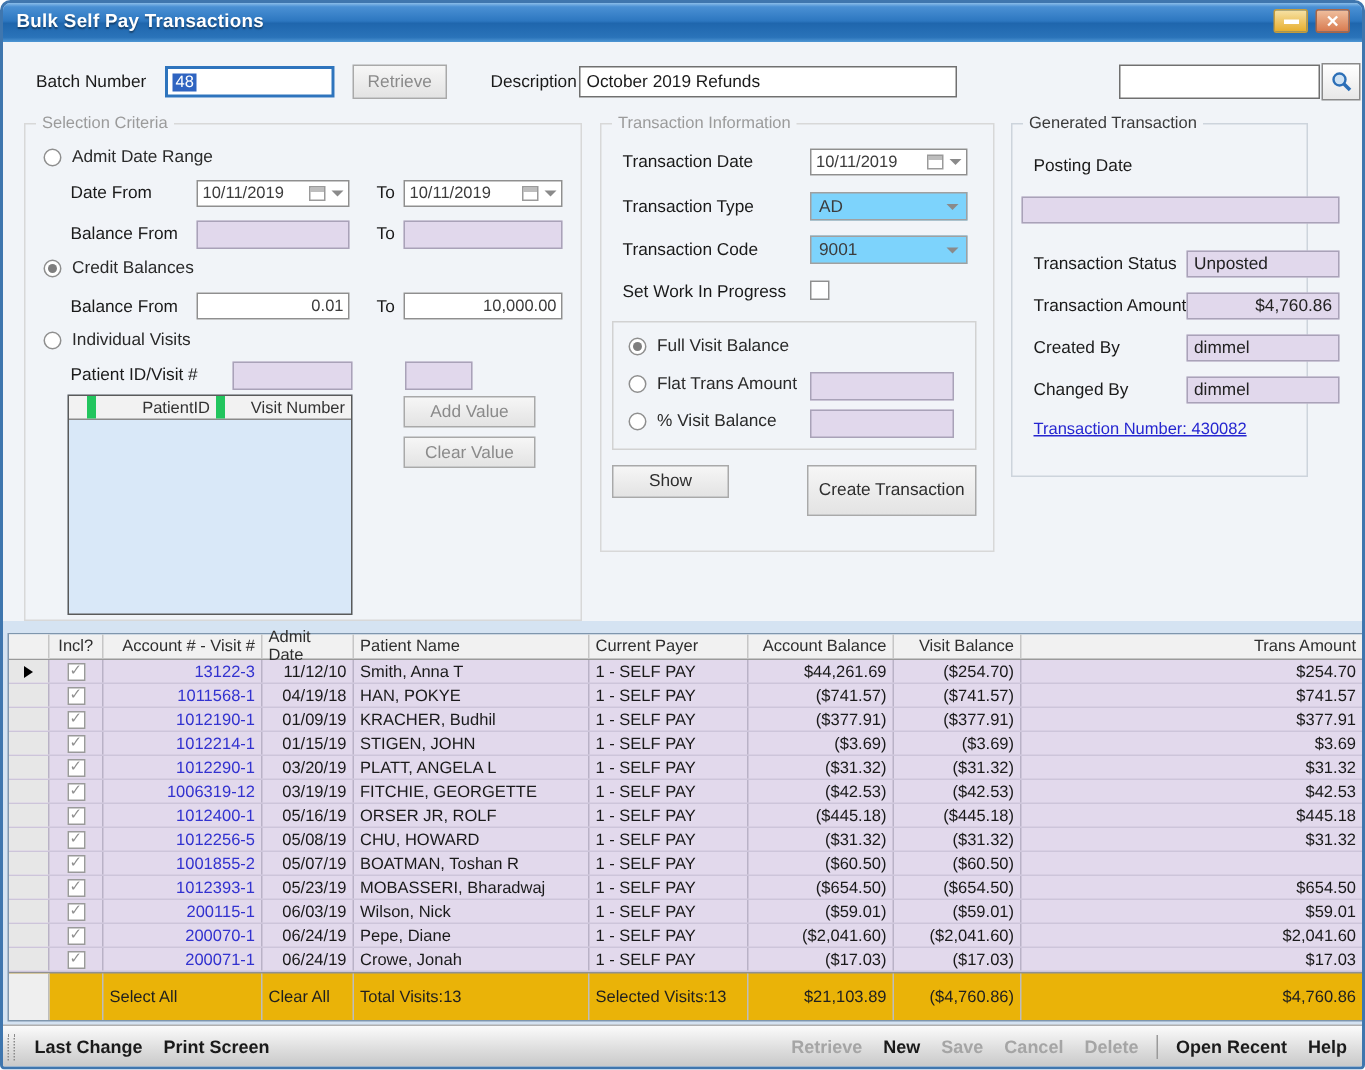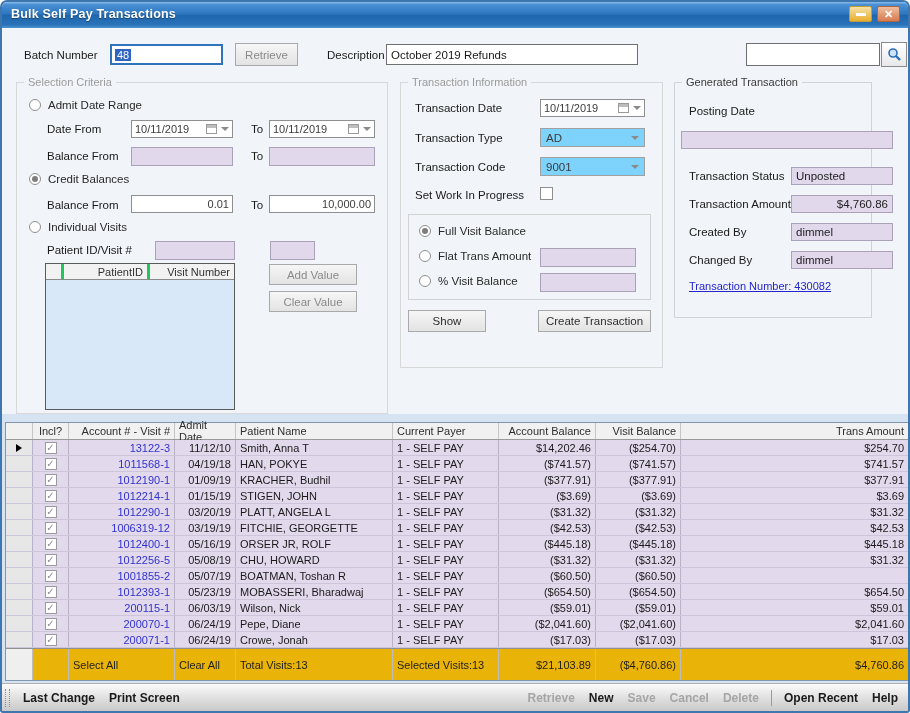--- a/index.html
+++ b/index.html
@@ -46,21 +46,21 @@
   .datebox .spring { flex:1; }
   .calicon { width:11px; height:10px; border:1px solid #9a9a9a; background:linear-gradient(#bdbdbd 0 3px, #fff 3px); margin-right:4px; }
   .caret-down { width:0; height:0; border-left:4px solid transparent; border-right:4px solid transparent; border-top:4px solid #8a8a8a; }
   .combo { background:#7dd3fc; border:1px solid #a0a0a0; height:19px; display:flex; align-items:center; padding:0 5px; font-size:11.5px; color:#3c3c3c; }
   .combo .spring { flex:1; }
   .checkbox { width:13px; height:13px; border:1px solid #8f8f8f; background:#fff; }
 
   
   .vgrid { position:absolute; border:1px solid #5a5a5a; background:#d9e8f8; }
   .vgrid .vhead { display:flex; height:16px; background:#f2f2f2; border-bottom:1px solid #8a8a8a; font-size:11px; color:#333; }
-  .vgrid .vhead > div { border-right:3px solid #22c55e; display:flex; align-items:center; justify-content:flex-end; padding:0 4px; }
+  .vgrid .vhead > div { border-right:6px solid #22c55e; display:flex; align-items:center; justify-content:flex-end; padding:0 4px; }
 
   
   .grid { position:absolute; left:3px; top:420px; width:904px; height:259px; border:1px solid #7f96ad; background:#d9e7f6; display:flex; flex-direction:column; font-size:11px; }
   .g-row { display:flex; flex:none; }
   .g-header { height:17px; background:#f1f1f1; border-bottom:1px solid #9a9a9a; color:#2e2e2e; }
   .g-header > div { border-right:1px solid #c6c6c6; display:flex; align-items:center; padding:0 4px; }
   .g-body { flex:1; overflow:hidden; }
   .g-data { height:16px; background:#e2d9ec; border-bottom:1px solid #cdc5da; }
   .g-data > div { border-right:1px solid #b9b2c6; display:flex; align-items:center; padding:0 4px; overflow:hidden; white-space:nowrap; }
   .g-footer { height:32px; background:#eab308; border-top:1px solid #909090; color:#1f1f1f; }
@@ -228,21 +228,21 @@
         </div>
         <div class="lavender abs" style="left:131px; top:33px; width:96px;"></div>
         <div class="radiorow" style="left:10px; top:60px;">
           <span class="radio"></span>
           <span>% Visit Balance</span>
         </div>
         <div class="lavender abs" style="left:131px; top:58px; width:96px;"></div>
       </div>
 
       <button class="btn abs" style="left:7px; top:227px; width:78px; height:22px; color:#2e2e2e;">Show</button>
-      <button class="btn abs" style="left:137px; top:227px; width:113px; height:22px; color:#2e2e2e;">Create Transaction</button>
+      <button class="btn abs" style="left:137px; top:227px; width:113px; height:34px; color:#2e2e2e;">Create Transaction</button>
     </div>
 
     <div class="groupbox" style="left:672px; top:54px; width:198px; height:236px; border-color:#cdd4dc;">
       <span class="legend dark">Generated Transaction</span>
 
       <label class="fieldlabel abs" style="left:14px; top:22px;">Posting Date</label>
       <div class="rinput" style="left:6px; top:48px; width:212px;">
         <span></span>
       </div>
 
@@ -289,21 +289,21 @@
           </div>
           <div class="c-incl">
             <span class="rowcheck">✓</span>
           </div>
           <div class="c-acct">
             <span class="acct-link">13122-3</span>
           </div>
           <div class="c-admit">11/12/10</div>
           <div class="c-name">Smith, Anna T</div>
           <div class="c-payer">1 - SELF PAY</div>
-          <div class="c-abal">$14,202.46</div>
+          <div class="c-abal">$44,261.69</div>
           <div class="c-vbal">($254.70)</div>
           <div class="c-trans">$254.70</div>
         </div>
         <div class="g-row g-data">
           <div class="c-sel"></div>
           <div class="c-incl">
             <span class="rowcheck">✓</span>
           </div>
           <div class="c-acct">
             <span class="acct-link">1011568-1</span>

